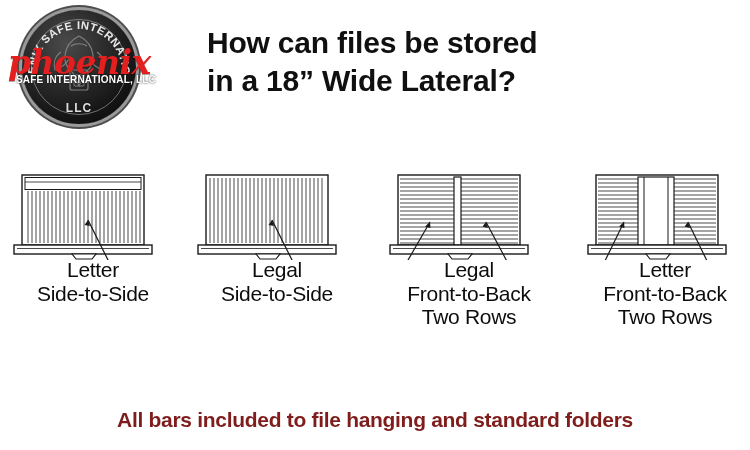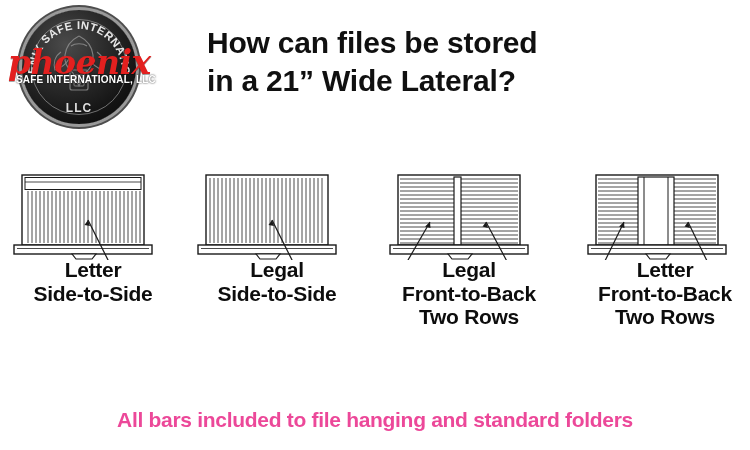--- a/index.html
+++ b/index.html
@@ -71,32 +71,32 @@
   #title .tline{display:block;white-space:nowrap;}
 
   
   .drawer{position:absolute;top:168px;width:172px;height:92px;}
   .drawer svg{display:block;}
 
   
   .label{
     position:absolute;
     text-align:center;
-    font-size:21px;font-weight:700;color:#0d0d0d;
+    font-size:21px;font-weight:400;color:#0d0d0d;
     line-height:1.12;
     letter-spacing:-.3px;
     white-space:nowrap;
   }
   .label .lline{display:block;}
 
   
   #caption{
     position:absolute;left:0;top:408px;width:750px;
     text-align:center;
-    font-size:21px;font-weight:700;color:#ec4899;
+    font-size:21px;font-weight:700;color:#7f1d1d;
     letter-spacing:-.3px;
     white-space:nowrap;
   }
 </style>
 </head>
 <body>
 
 <div id="stage">
 
   <div id="logo">
@@ -127,21 +127,21 @@
 
       <div class="seal-llc">LLC</div>
     </div>
 
     <div class="logo-script">phoenix</div>
     <div class="logo-sub">SAFE INTERNATIONAL, LLC</div>
   </div>
 
   <div id="title">
     <span class="tline">How can files be stored</span>
-    <span class="tline">in a 21” Wide Lateral?</span>
+    <span class="tline">in a 18” Wide Lateral?</span>
   </div>
 
   <div class="drawer" style="left:6px;">
     <svg width="172" height="92" viewBox="0 0 172 92">
 
       <rect x="16" y="7" width="122" height="70" fill="#ffffff" stroke="#1a1a1a" stroke-width="1.4"></rect>
 
       <rect x="19" y="9.5" width="116" height="12" fill="#ffffff" stroke="#1a1a1a" stroke-width="1"></rect>
       <line x1="19" y1="14" x2="135" y2="14" stroke="#1a1a1a" stroke-width=".8"></line>
 

